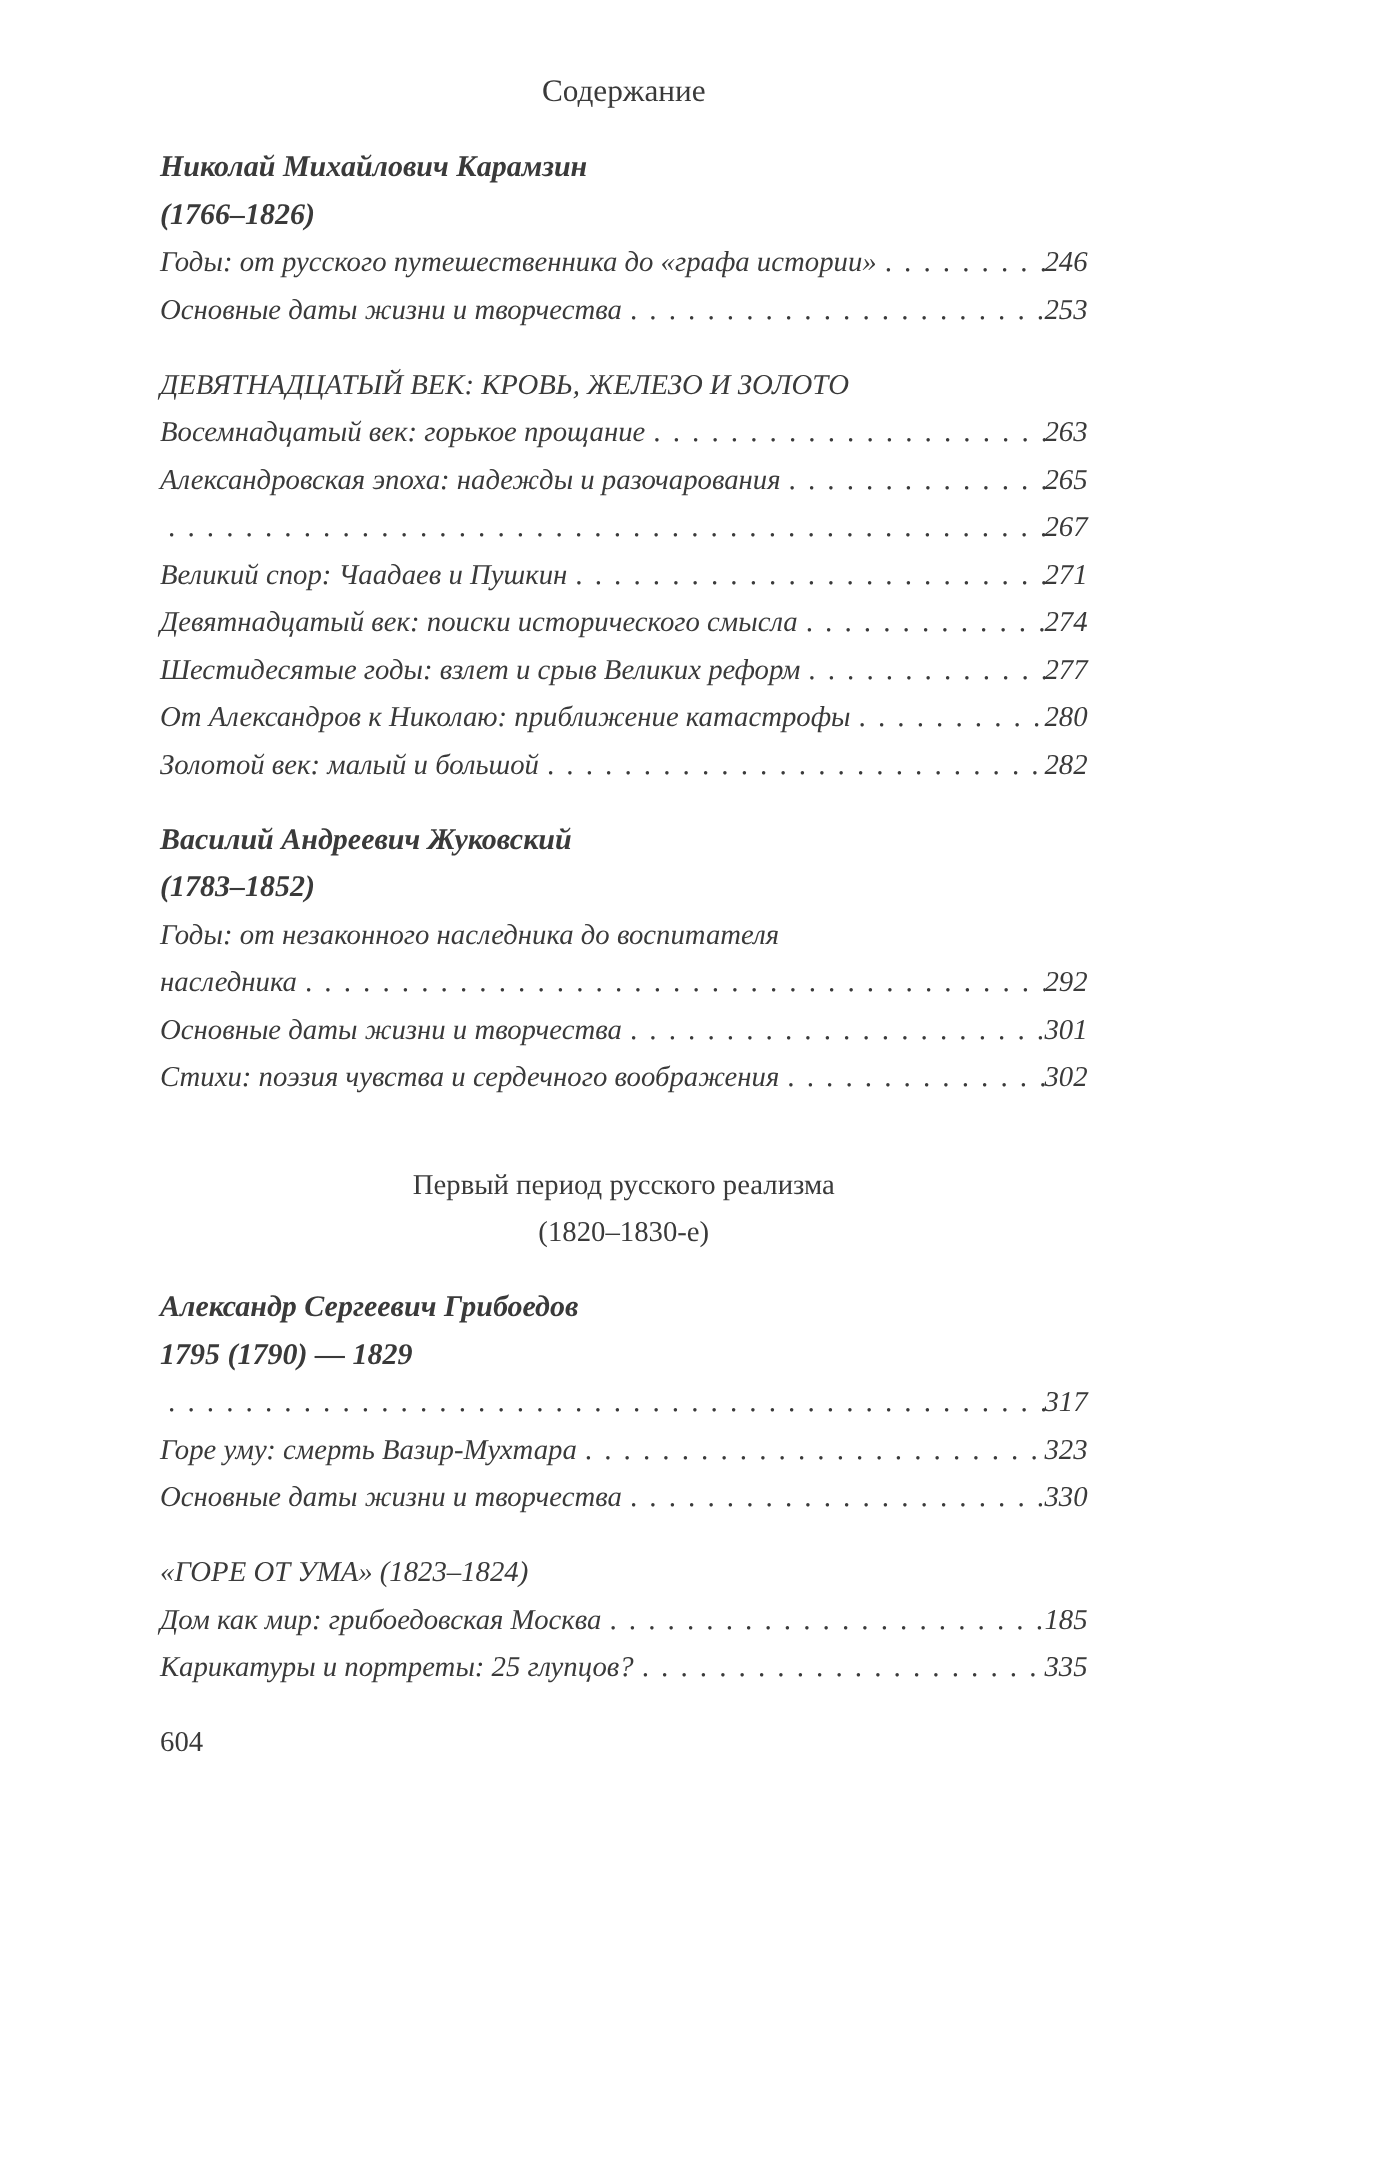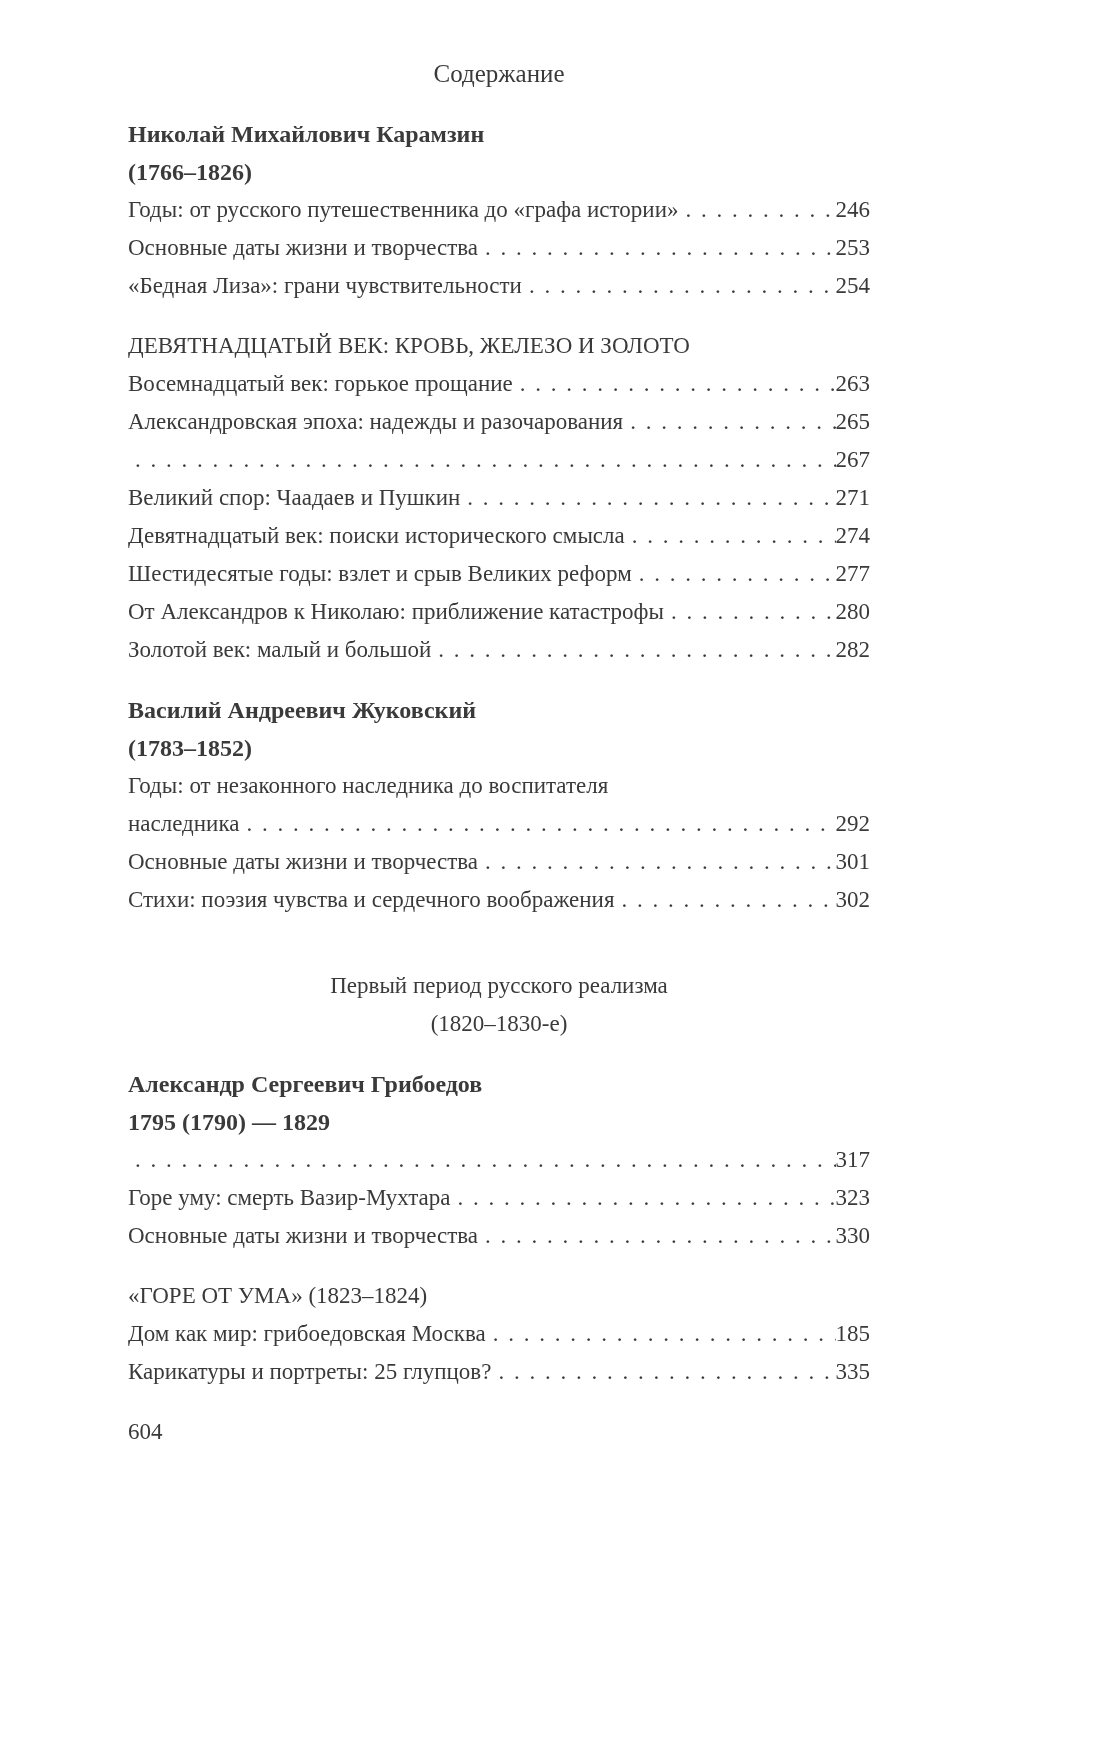--- a/index.html
+++ b/index.html
@@ -20,21 +20,21 @@
     height: 1746px;
     padding: 55px 230px 0 128px;
   }
   .doc-title {
     font-size: 25px;
     font-weight: normal;
     text-align: center;
     line-height: 38px;
     margin-bottom: 22px;
   }
-  .sec { margin-top: 22px; }
+  .sec { margin-top: 22px; font-style: italic; }
   .sec.first { margin-top: 0; }
   .head { line-height: 38px; }
   .head.bold { font-weight: bold; font-size: 24px; }
   .head.caps { font-size: 23px; }
   .entry {
     display: flex;
     align-items: flex-end;
     line-height: 38px;
   }
   .entry-title { white-space: nowrap; }
@@ -79,25 +79,20 @@
     <div class="entry">
       <span class="entry-title">Годы: от русского путешественника до «графа истории»</span>
       <span class="dots"></span>
       <span class="pg">246</span>
     </div>
     <div class="entry">
       <span class="entry-title">Основные даты жизни и творчества</span>
       <span class="dots"></span>
       <span class="pg">253</span>
     </div>
-    <div class="entry">
-      <span class="entry-title">«Бедная Лиза»: грани чувствительности</span>
-      <span class="dots"></span>
-      <span class="pg">254</span>
-    </div>
   </section>
 
   <section class="sec">
     <div class="head caps">
       <div>ДЕВЯТНАДЦАТЫЙ ВЕК: КРОВЬ, ЖЕЛЕЗО И ЗОЛОТО</div>
     </div>
     <div class="entry">
       <span class="entry-title">Восемнадцатый век: горькое прощание</span>
       <span class="dots"></span>
       <span class="pg">263</span>

